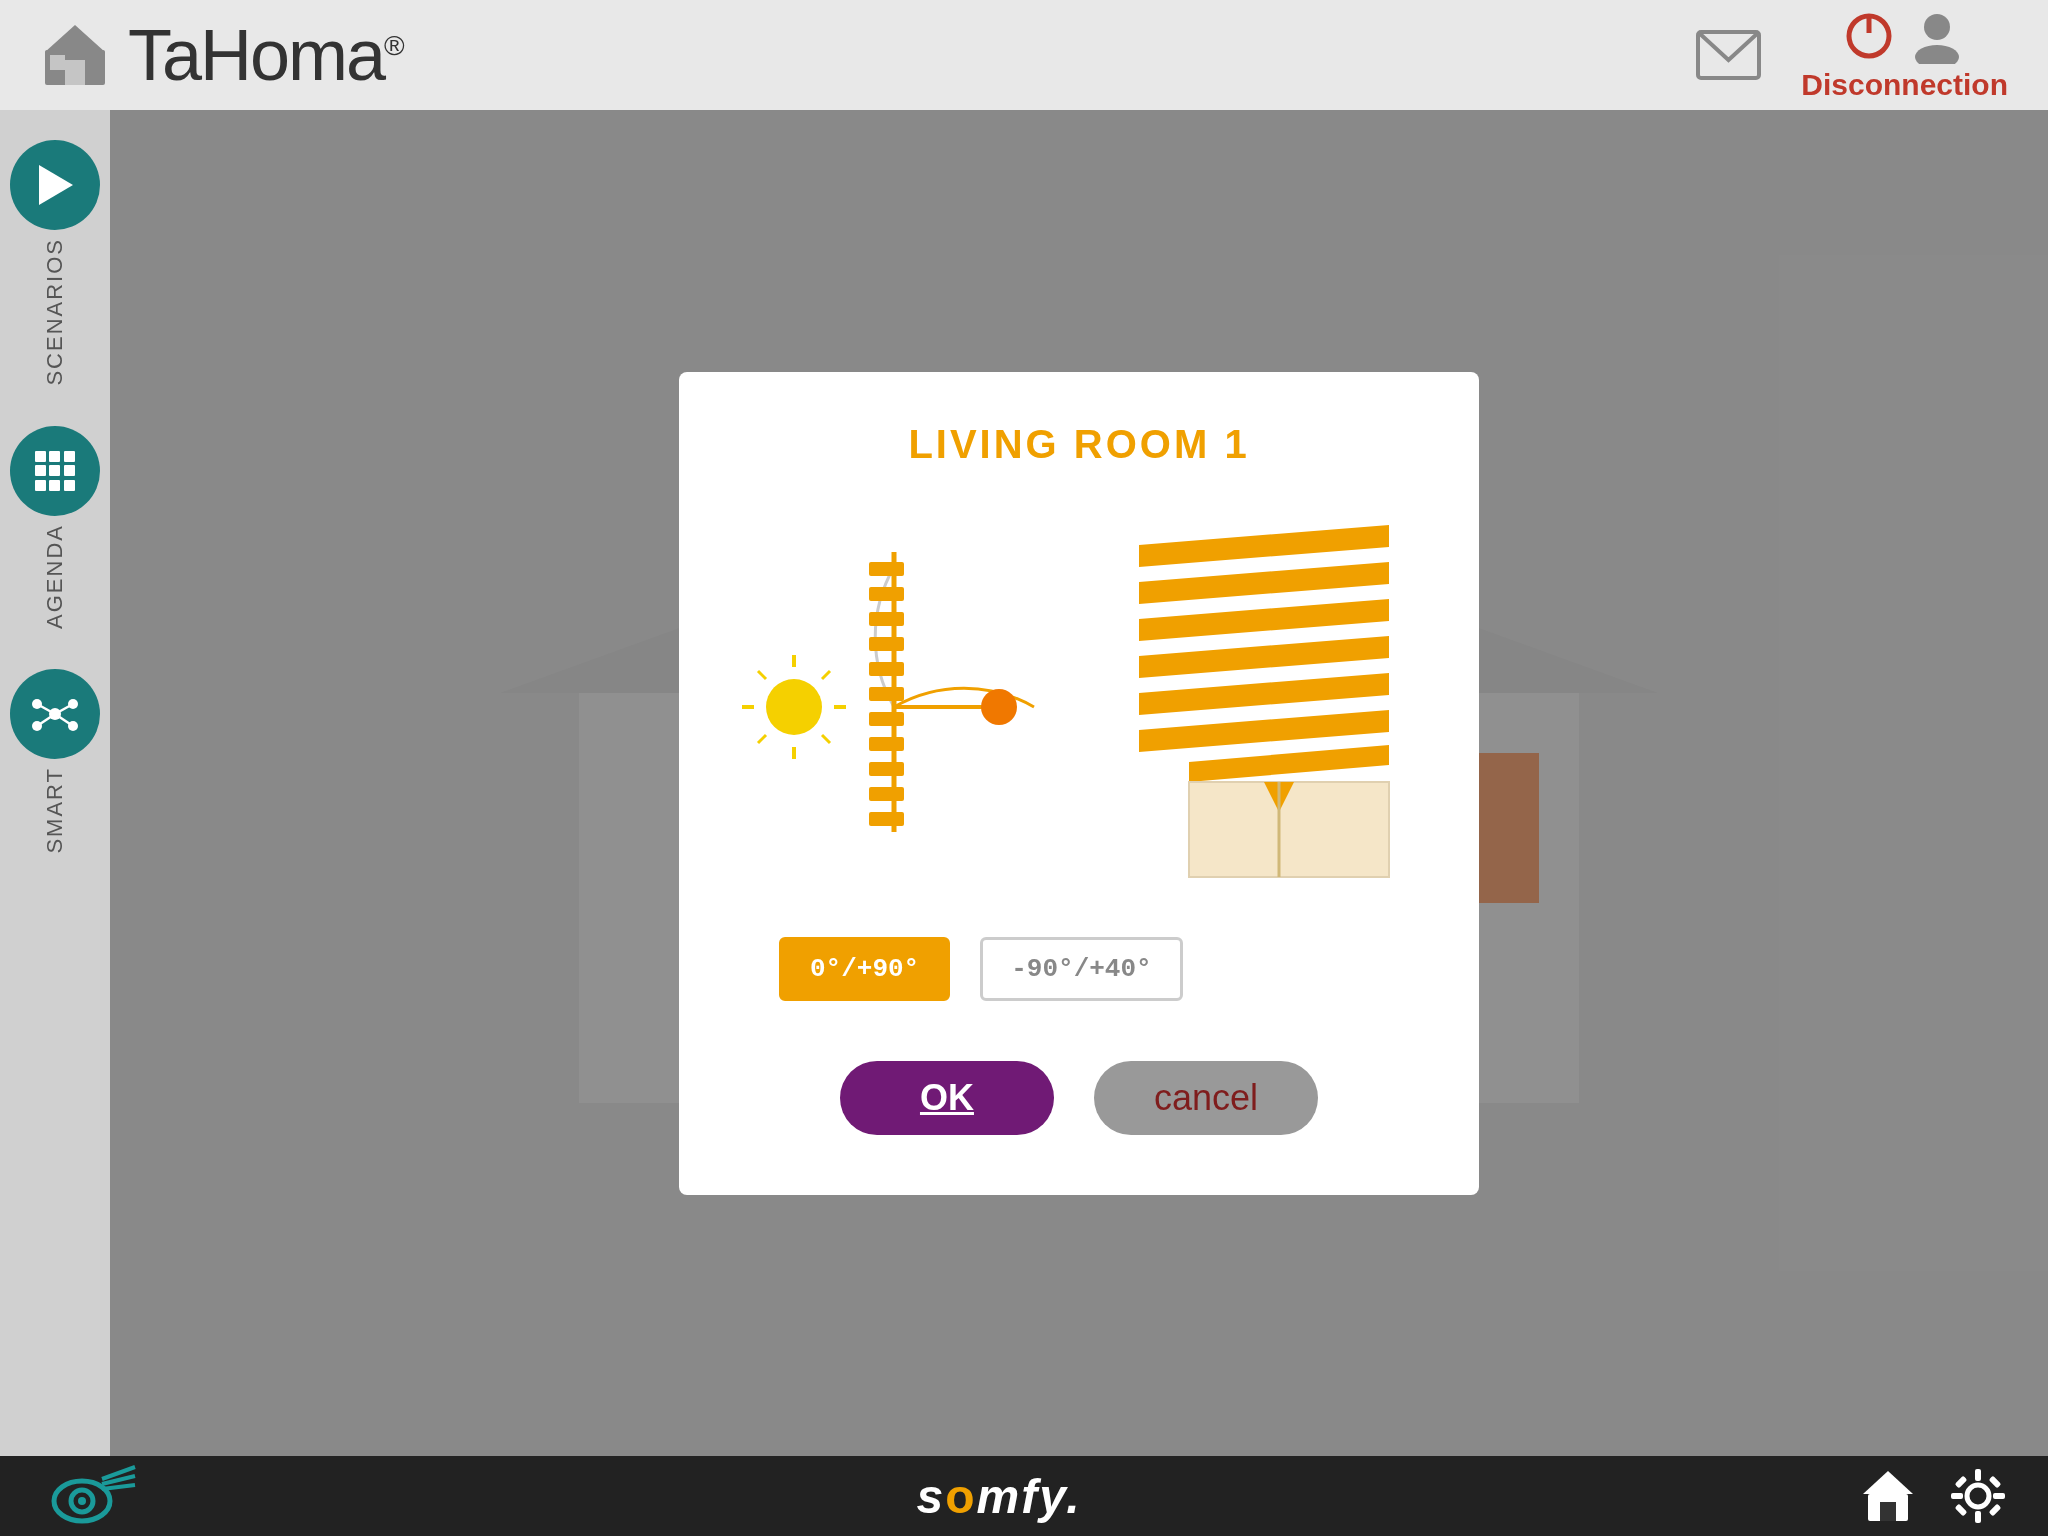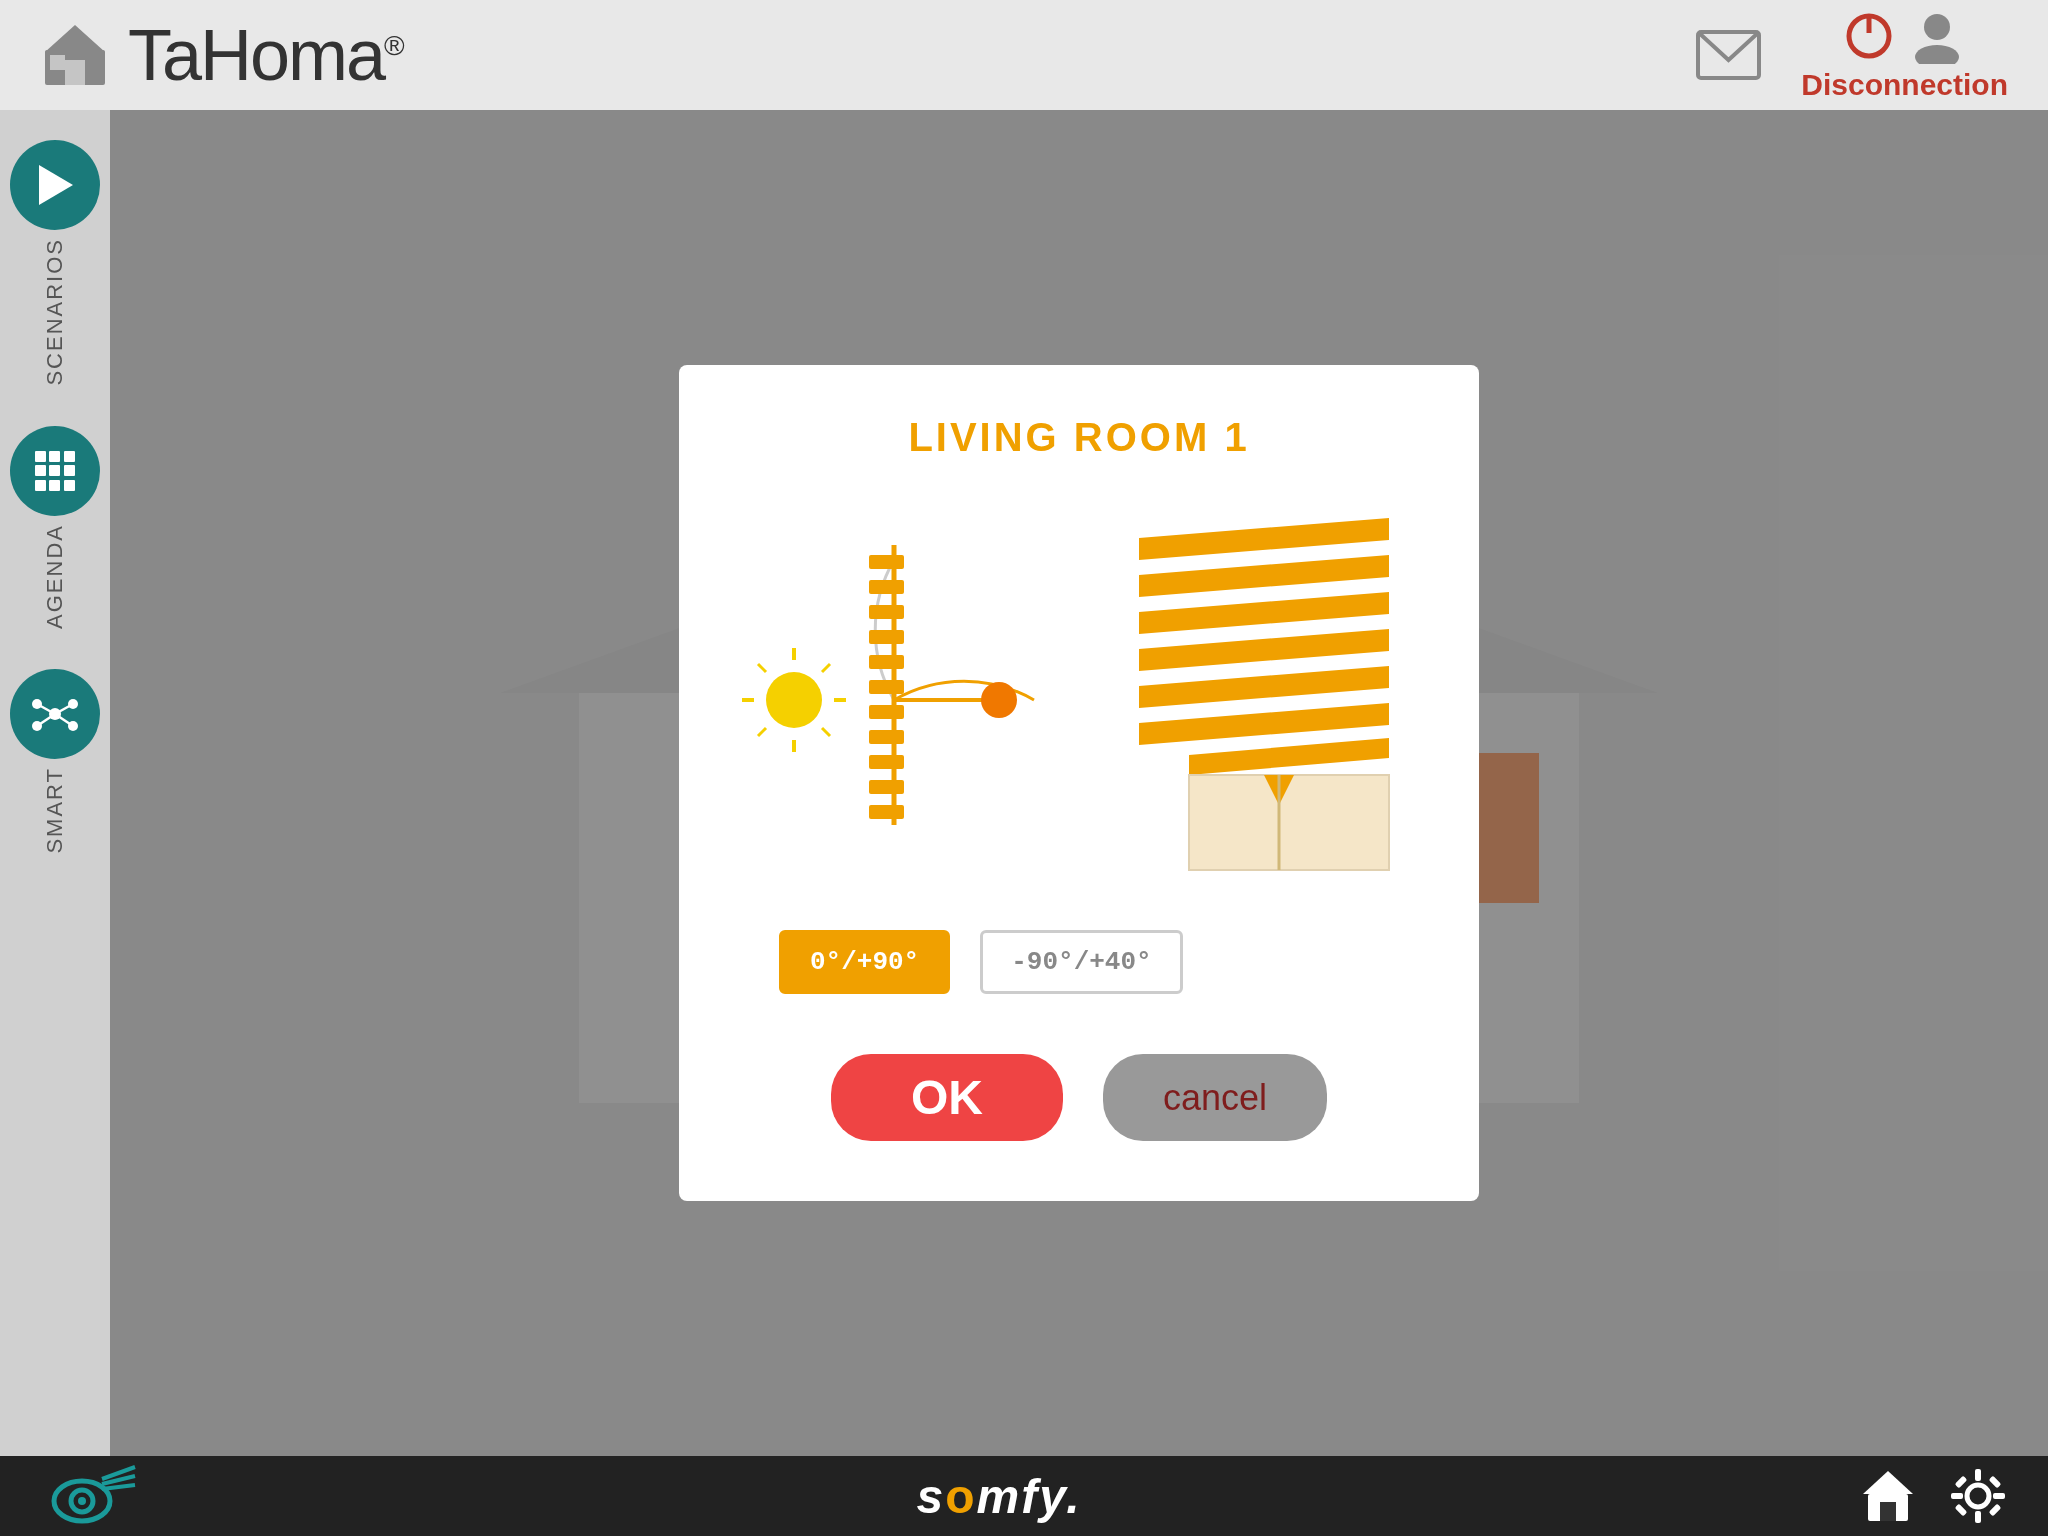--- a/index.html
+++ b/index.html
@@ -214,28 +214,29 @@
     }
 
     
     .action-buttons {
       display: flex;
       gap: 40px;
       margin-top: 10px;
     }
 
     .btn-ok {
-      background: #ef4444;
+      background: #701a75;
       color: white;
-      font-size: 48px;
+      font-size: 36px;
       font-weight: bold;
       border: none;
       border-radius: 40px;
       padding: 16px 80px;
       cursor: pointer;
+      text-decoration: underline;
     }
 
     .btn-cancel {
       background: #999;
       color: #7f1d1d;
       font-size: 36px;
       font-weight: normal;
       border: none;
       border-radius: 40px;
       padding: 16px 60px;

